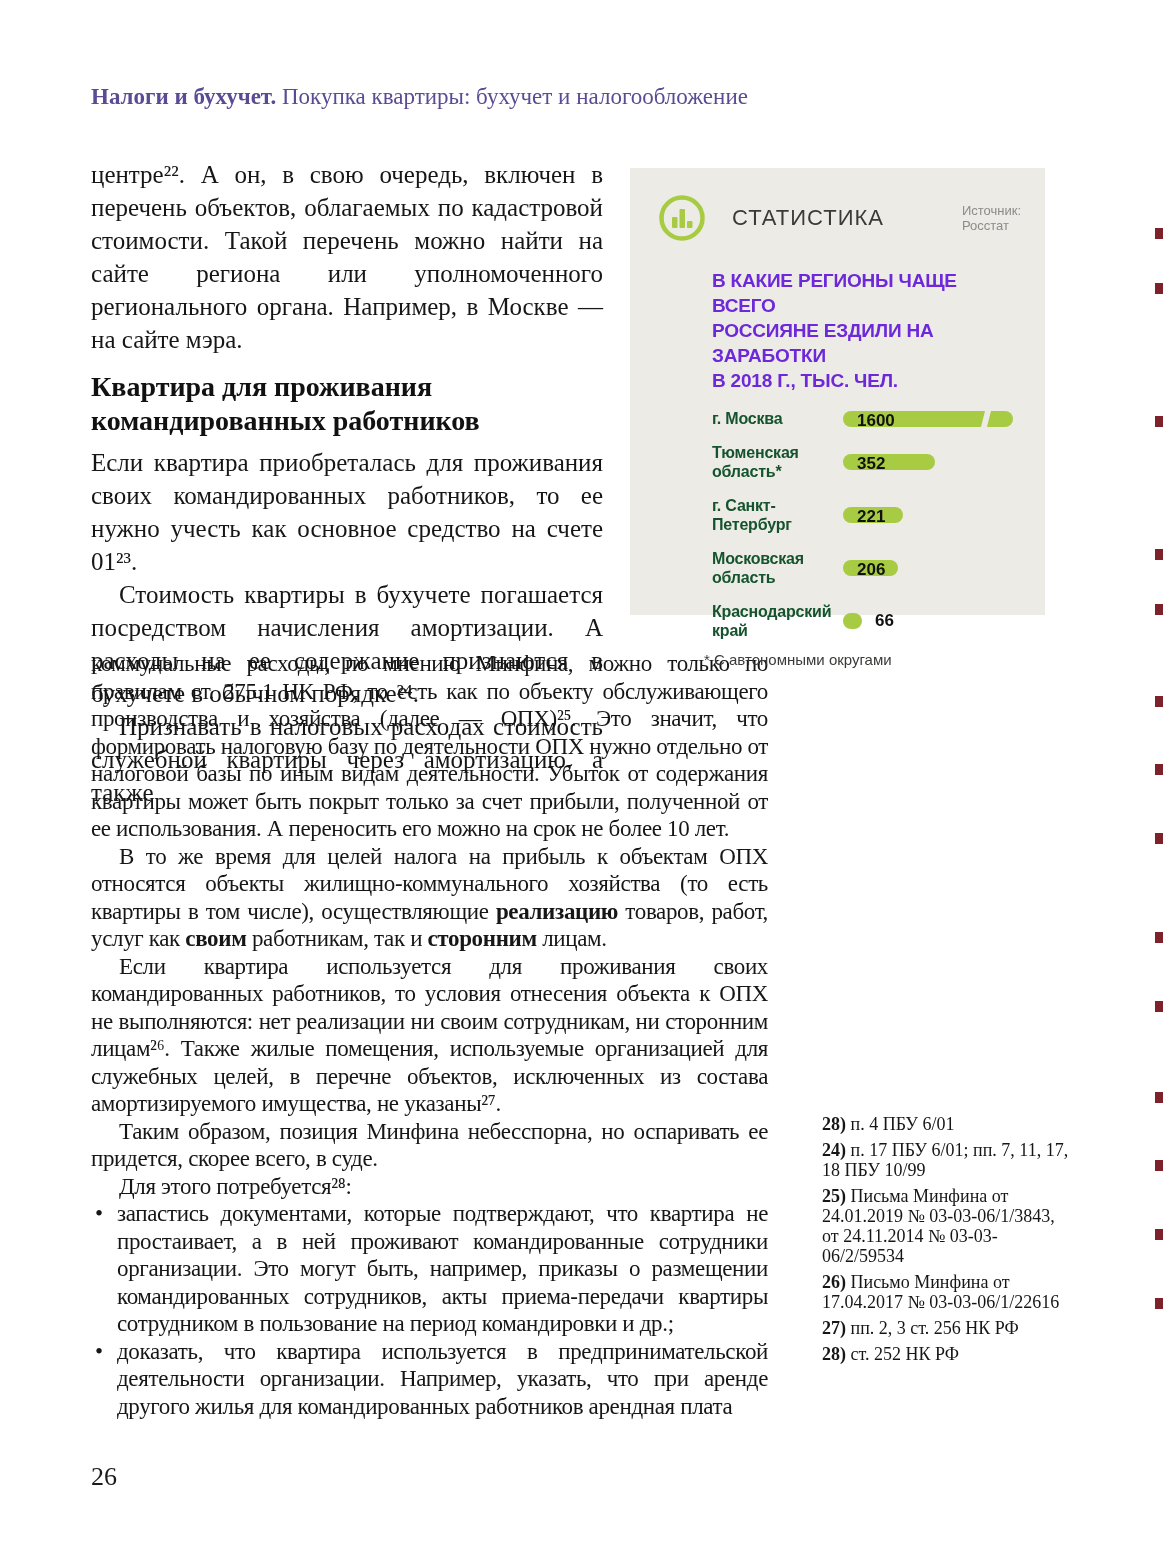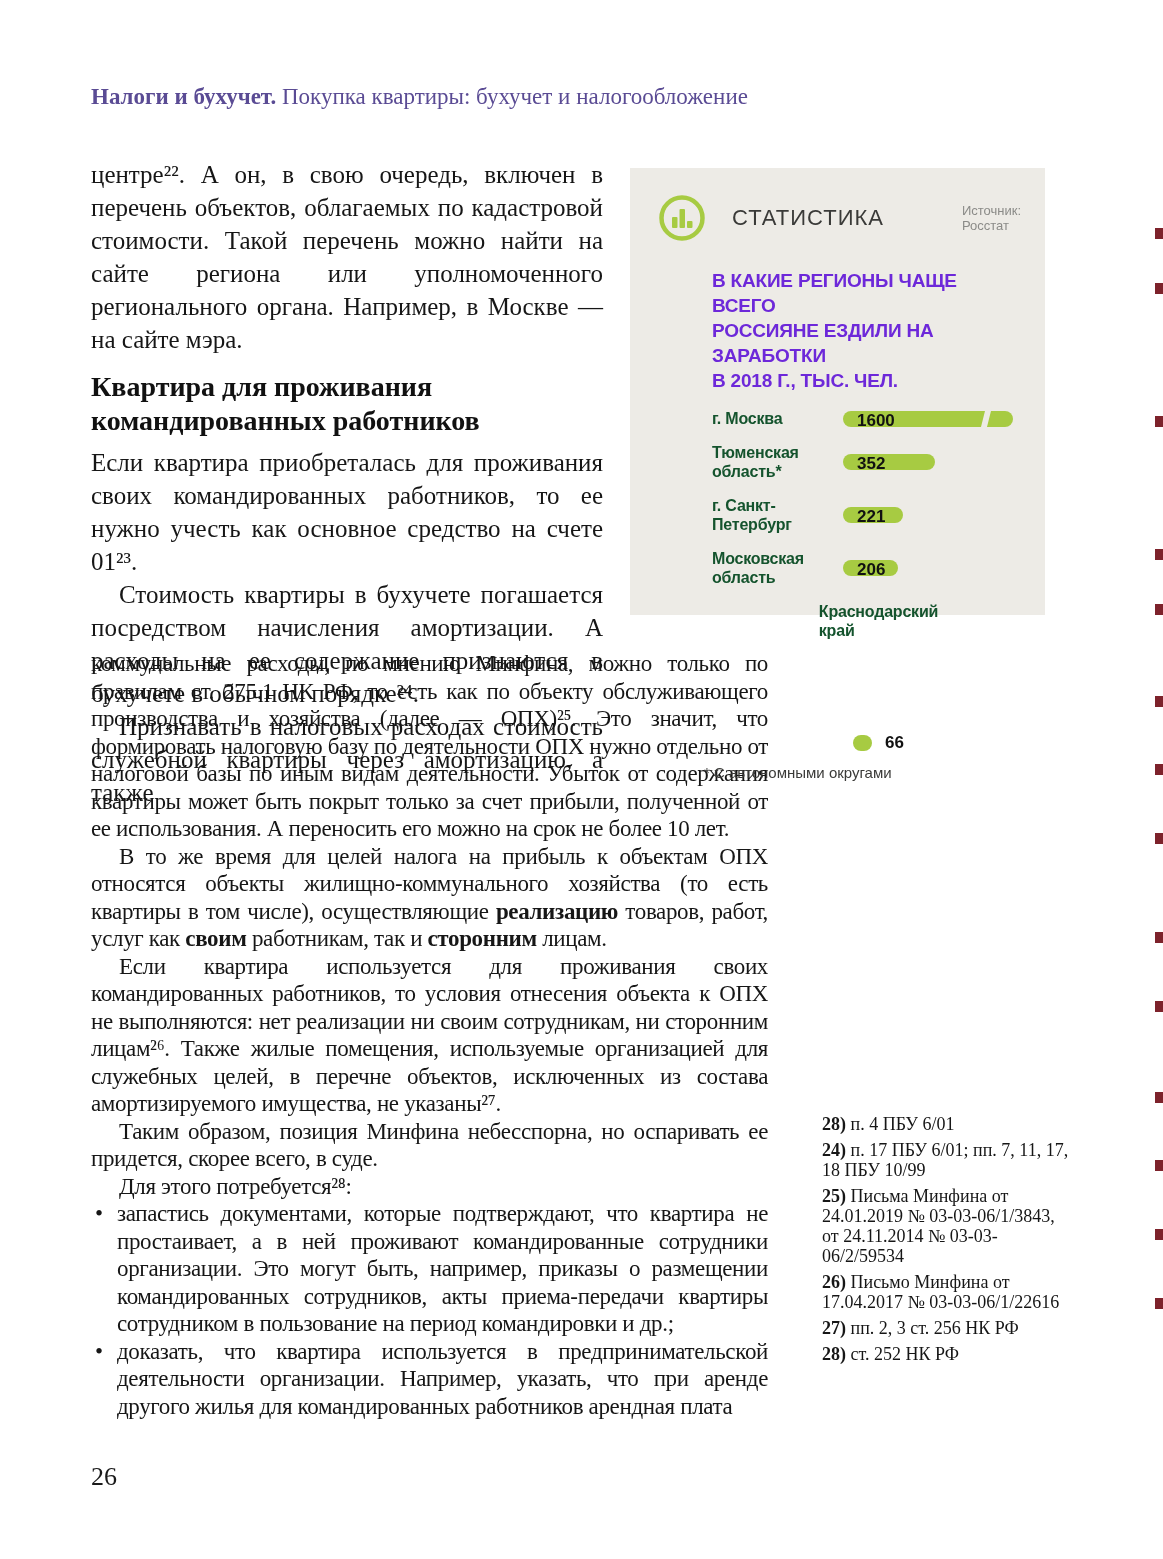--- a/index.html
+++ b/index.html
@@ -28,21 +28,21 @@
            background:var(--box-bg,#edebe6);
            font-family:"Liberation Sans","DejaVu Sans",sans-serif;color:#222;}
   .sb-head{display:flex;align-items:center;padding:26px 24px 0 28px;}
   .sb-icon{width:48px;height:48px;flex:0 0 48px;}
   .sb-label{margin-left:26px;font-size:22px;letter-spacing:1px;color:#3a3a38;}
   .sb-source{margin-left:auto;font-size:13px;line-height:15px;color:var(--gray,#8b8b88);white-space:pre-line;}
   .sb-title{margin:26px 24px 0 82px;font-size:19px;line-height:25px;font-weight:bold;
             letter-spacing:-0.2px;color:#6d28d9;white-space:pre-line;}
   .sb-rows{margin:16px 0 0 82px;}
   .sb-row{display:flex;align-items:center;margin-bottom:15px;}
-  .sb-row:last-child{margin-bottom:4px;flex-direction:column;}
+  .sb-row:last-child{margin-bottom:4px;}
   .sb-cat{flex:0 0 131px;font-size:16px;line-height:19px;font-weight:bold;
           letter-spacing:-0.2px;color:#14532d;white-space:pre-line;}
   .sb-barzone{display:flex;align-items:center;flex:1;}
   .bar{position:relative;height:16px;background:var(--green,#a7cb42);
        display:flex;align-items:flex-start;border-radius:10px;}
   .bar .val{padding-left:14px;font-size:17px;font-weight:bold;color:#111;}
   .bar .gap{position:absolute;right:24px;top:-3px;bottom:-3px;width:6px;
             background:var(--box-bg,#edebe6);transform:skewX(-14deg);border-radius:3px;}
   .val-out{margin-left:13px;font-size:17px;font-weight:bold;color:#111;}
   .sb-note{margin:11px 0 0 74px;font-size:15px;color:#3a3a38;}

